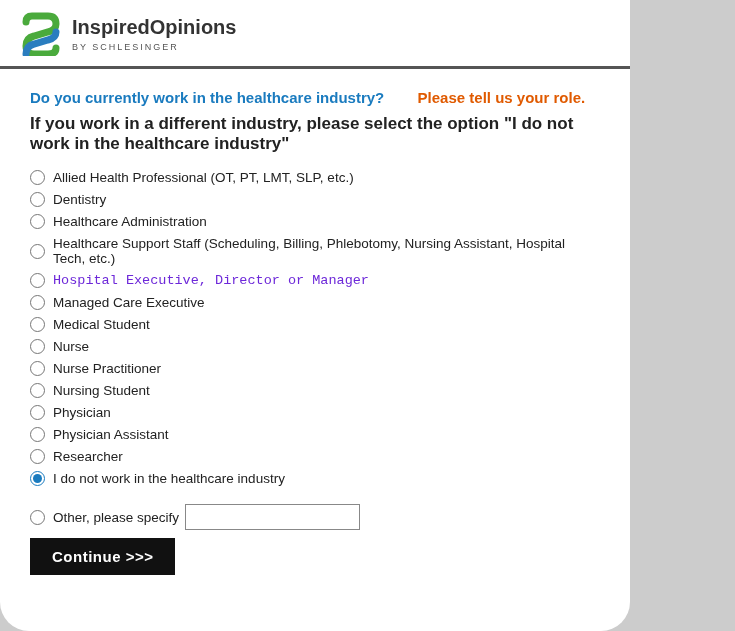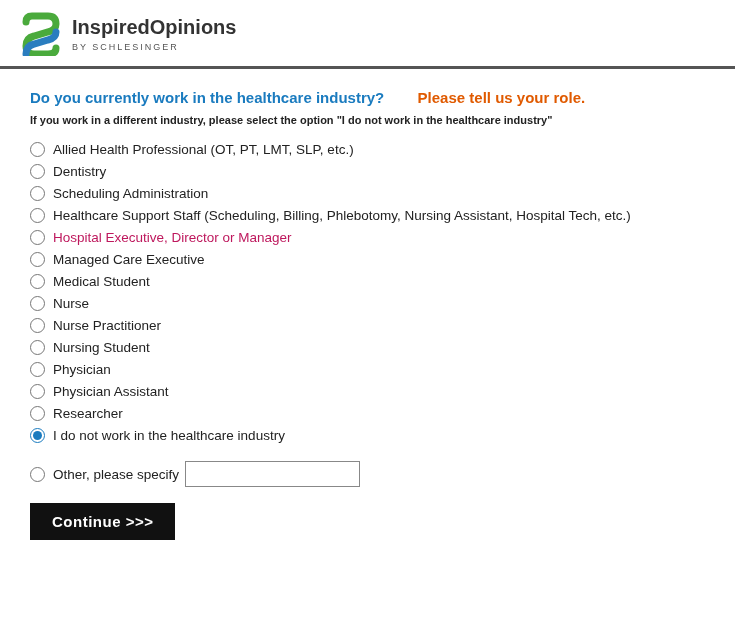--- a/index.html
+++ b/index.html
@@ -4,23 +4,24 @@
   <style>
     * { box-sizing: border-box; margin: 0; padding: 0; }
     body {
       font-family: Arial, sans-serif;
       font-size: 14px;
       background: #ccc;
       width: 735px;
       min-height: 631px;
     }
     .page-wrapper {
-      width: 735px;
+      width: 630px;
       background: #fff;
       min-height: 631px;
+      border-radius: 29px;
     }
     
     .header {
       background: #fff;
       padding: 12px 18px 10px 18px;
       border-bottom: 3px solid #555;
       display: flex;
       align-items: center;
     }
     .logo-container {
@@ -57,21 +58,21 @@
       color: #1a7bbf;
       font-size: 15px;
       font-weight: bold;
       margin-bottom: 8px;
     }
     .question-title span.please {
       color: #e05a00;
       padding-left: 25px;
     }
     .sub-instruction {
-      font-size: 11px;
+      font-size: 17px;
       font-weight: bold;
       color: #222;
       margin-bottom: 16px;
     }
     .options-list {
       list-style: none;
       margin-bottom: 18px;
     }
     .options-list li {
       display: flex;
@@ -85,26 +86,27 @@
       width: 15px;
       height: 15px;
       accent-color: #1a7bbf;
       cursor: pointer;
       flex-shrink: 0;
     }
     .option-label {
       color: #222;
     }
     .option-label.highlight {
-      color: #be185d;
+      color: #6d28d9;
+      font-family: Liberation Mono, monospace;
     }
     .other-row {
       display: flex;
       align-items: center;
-      margin-bottom: 8px;
+      margin-bottom: 0;
     }
     .other-row input[type="radio"] {
       margin-right: 8px;
       width: 15px;
       height: 15px;
       cursor: pointer;
       flex-shrink: 0;
     }
     .other-row label {
       font-size: 13.5px;
@@ -166,21 +168,21 @@
     <li>
           <input type="radio" name="healthcare_role" id="opt1" style="">
           <label for="opt1" class="option-label">Allied Health Professional (OT, PT, LMT, SLP, etc.)</label>
         </li>
         <li>
           <input type="radio" name="healthcare_role" id="opt2" style="">
           <label for="opt2" class="option-label">Dentistry</label>
         </li>
         <li>
           <input type="radio" name="healthcare_role" id="opt3" style="">
-          <label for="opt3" class="option-label">Scheduling Administration</label>
+          <label for="opt3" class="option-label">Healthcare Administration</label>
         </li>
         <li>
           <input type="radio" name="healthcare_role" id="opt4" style="">
           <label for="opt4" class="option-label">Healthcare Support Staff (Scheduling, Billing, Phlebotomy, Nursing Assistant, Hospital Tech, etc.)</label>
         </li>
         <li>
           <input type="radio" name="healthcare_role" id="opt5" style="">
           <label for="opt5" class="option-label highlight">Hospital Executive, Director or Manager</label>
         </li>
         <li>

